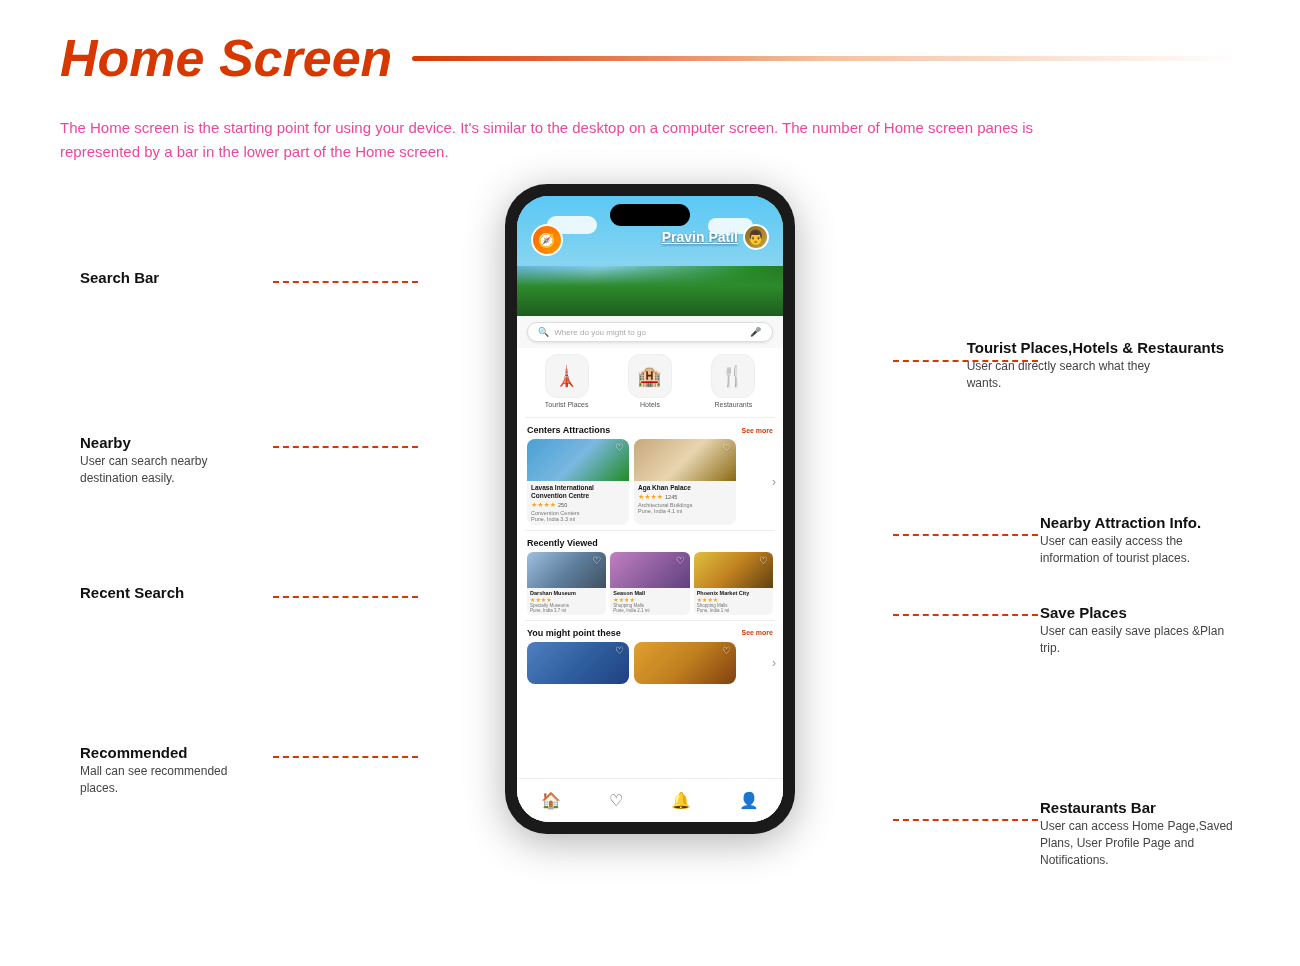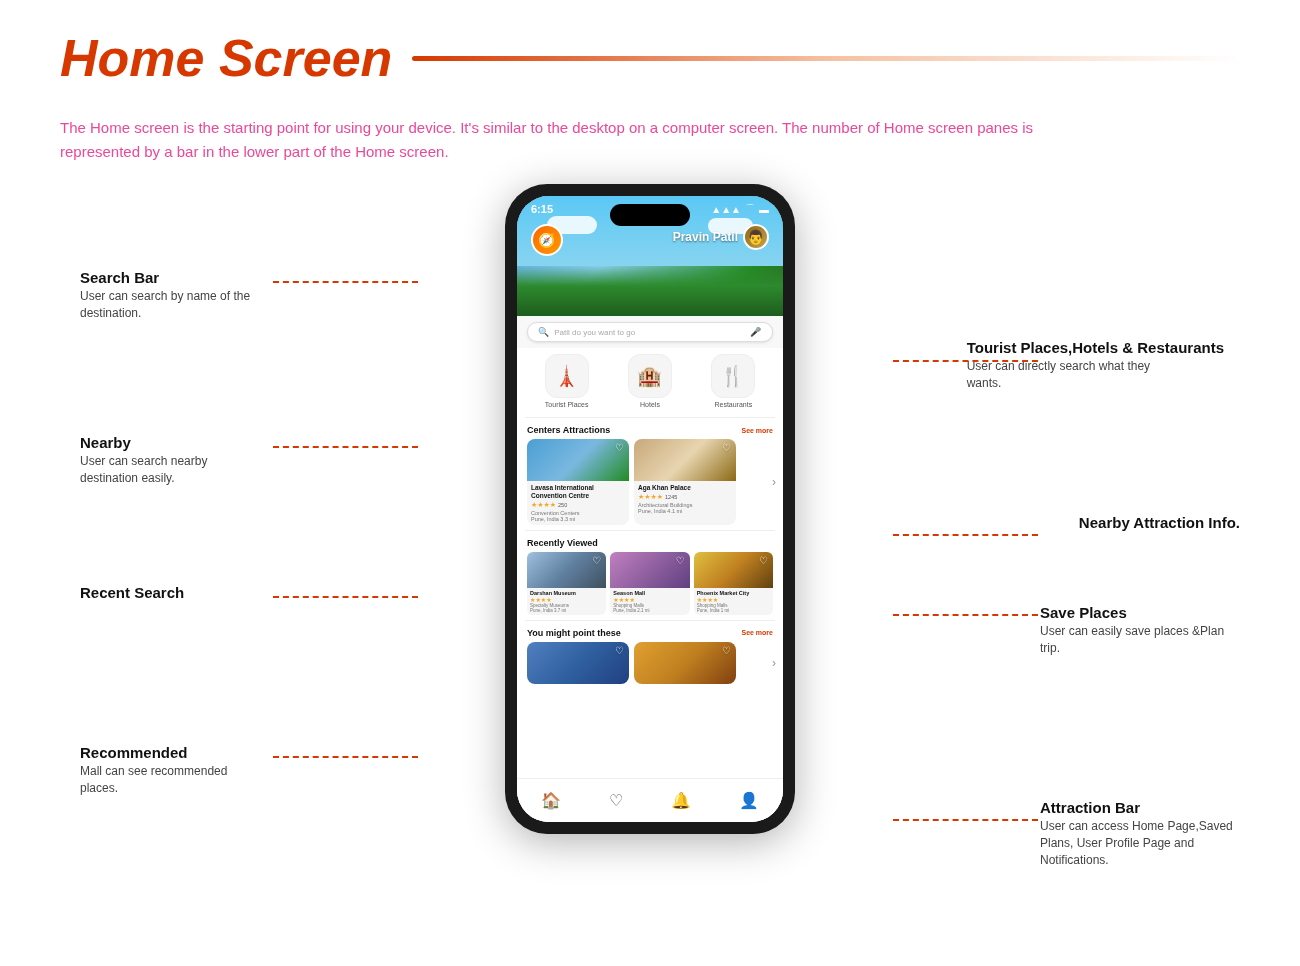--- a/index.html
+++ b/index.html
@@ -173,23 +173,24 @@
       position: absolute;
       top: 28px;
       right: 14px;
       display: flex;
       align-items: center;
       gap: 5px;
       z-index: 5;
     }
     .user-name-hero {
       color: #fff;
-      font-size: 12px;
+      font-size: 14px;
       font-weight: 700;
       text-shadow: 0 1px 2px rgba(0,0,0,0.5);
+      text-decoration: underline;
     }
     .user-avatar-hero {
       width: 26px;
       height: 26px;
       border-radius: 50%;
       background: linear-gradient(135deg, #8b6914, #c4a44a);
       border: 2px solid #fff;
       overflow: hidden;
       display: flex;
       align-items: center;
@@ -486,21 +487,20 @@
   <h1 class="page-title">Home Screen</h1>
   <div class="header-line"></div>
 </div>
 
 <p class="page-description">The Home screen is the starting point for using your device. It's similar to the desktop on a computer screen. The number of Home screen panes is represented by a bar in the lower part of the Home screen.</p>
 
 <div class="main-content">
 
   <div class="annotation" style="left:80px; top:95px;">
     <div class="annotation-title">Search Bar</div>
-    <div class="annotation-desc">User can search by name of the destination.</div>
   </div>
 
   <div style="position:absolute; left:273px; top:107px; width:145px; height:2px; border-top:2px dashed #d63800;"></div>
 
   <div class="annotation" style="left:80px; top:260px;">
     <div class="annotation-title">Nearby</div>
     <div class="annotation-desc">User can search nearby destination easily.</div>
   </div>
 
   <div style="position:absolute; left:273px; top:272px; width:145px; height:2px; border-top:2px dashed #d63800;"></div>
@@ -520,52 +520,45 @@
 
   <div class="annotation annotation-right" style="right:76px; top:165px;">
     <div class="annotation-title">Tourist Places,Hotels &amp; Restaurants</div>
     <div class="annotation-desc">User can directly search what they wants.</div>
   </div>
 
   <div style="position:absolute; right:262px; top:186px; width:145px; height:2px; border-top:2px dashed #d63800;"></div>
 
   <div class="annotation annotation-right" style="right:60px; top:340px;">
     <div class="annotation-title">Nearby Attraction Info.</div>
+    <div class="annotation-desc">User can easily access the information of tourist places.</div>
   </div>
 
   <div style="position:absolute; right:262px; top:360px; width:145px; height:2px; border-top:2px dashed #d63800;"></div>
 
   <div class="annotation annotation-right" style="right:60px; top:430px;">
     <div class="annotation-title">Save Places</div>
     <div class="annotation-desc">User can easily save places &amp;Plan trip.</div>
   </div>
 
   <div style="position:absolute; right:262px; top:440px; width:145px; height:2px; border-top:2px dashed #d63800;"></div>
 
   <div class="annotation annotation-right" style="right:60px; top:625px;">
-    <div class="annotation-title">Attraction Bar</div>
+    <div class="annotation-title">Restaurants Bar</div>
     <div class="annotation-desc">User can access Home Page,Saved Plans, User Profile Page and Notifications.</div>
   </div>
 
   <div style="position:absolute; right:262px; top:645px; width:145px; height:2px; border-top:2px dashed #d63800;"></div>
 
   <div class="phone-wrapper">
     <div class="phone-frame">
       <div class="phone-screen">
 
         <div class="dynamic-island"></div>
 
-        <div class="status-bar">
-          <span class="status-time">6:15</span>
-          <div class="status-icons">
-            <span>▲▲▲</span>
-            <span>⌒</span>
-            <span>▬</span>
-          </div>
-        </div>
 
         <div class="hero-area">
           <div class="hero-sky"></div>
           <div class="hero-cloud cloud1"></div>
           <div class="hero-cloud cloud2"></div>
           <div class="hero-cloud cloud3"></div>
           <div class="hero-trees"></div>
 
           <div class="app-logo">
             <span class="app-logo-inner">🧭</span>
@@ -577,21 +570,21 @@
               <span class="avatar-face">👨</span>
             </div>
           </div>
         </div>
 
         <div class="screen-content">
 
           <div class="search-bar">
             <div class="search-input-mock">
               <span class="search-icon-small">🔍</span>
-              <span class="search-placeholder">Patil do you want to go</span>
+              <span class="search-placeholder">Where do you might to go</span>
               <span class="mic-icon">🎤</span>
             </div>
           </div>
 
           <div class="categories">
             <div class="category-item">
               <div class="category-icon-box">
                 <span>🗼</span>
               </div>
               <span class="category-label">Tourist Places</span>

